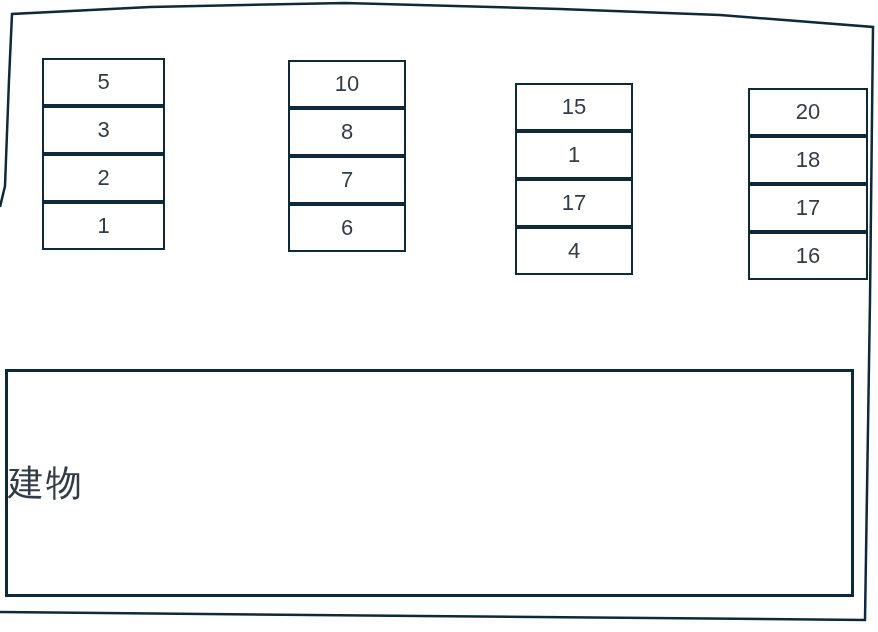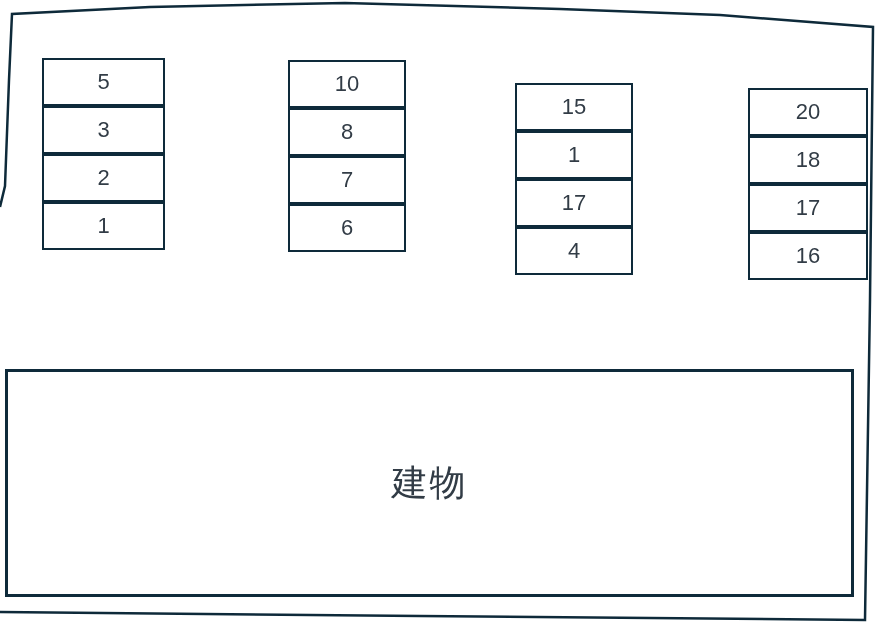--- a/index.html
+++ b/index.html
@@ -53,21 +53,20 @@
     position: absolute;
     box-sizing: border-box;
     left: 5px;
     top: 369px;
     width: 849px;
     height: 228px;
     border: 3px solid #0e2a3a;
     background: #ffffff;
     display: flex;
     align-items: center;
-    justify-content: center;
   }
   .building-label {
     font-size: 36px;
     letter-spacing: 2px;
     color: #323c46;
   }
 </style>
 </head>
 <body>
 

